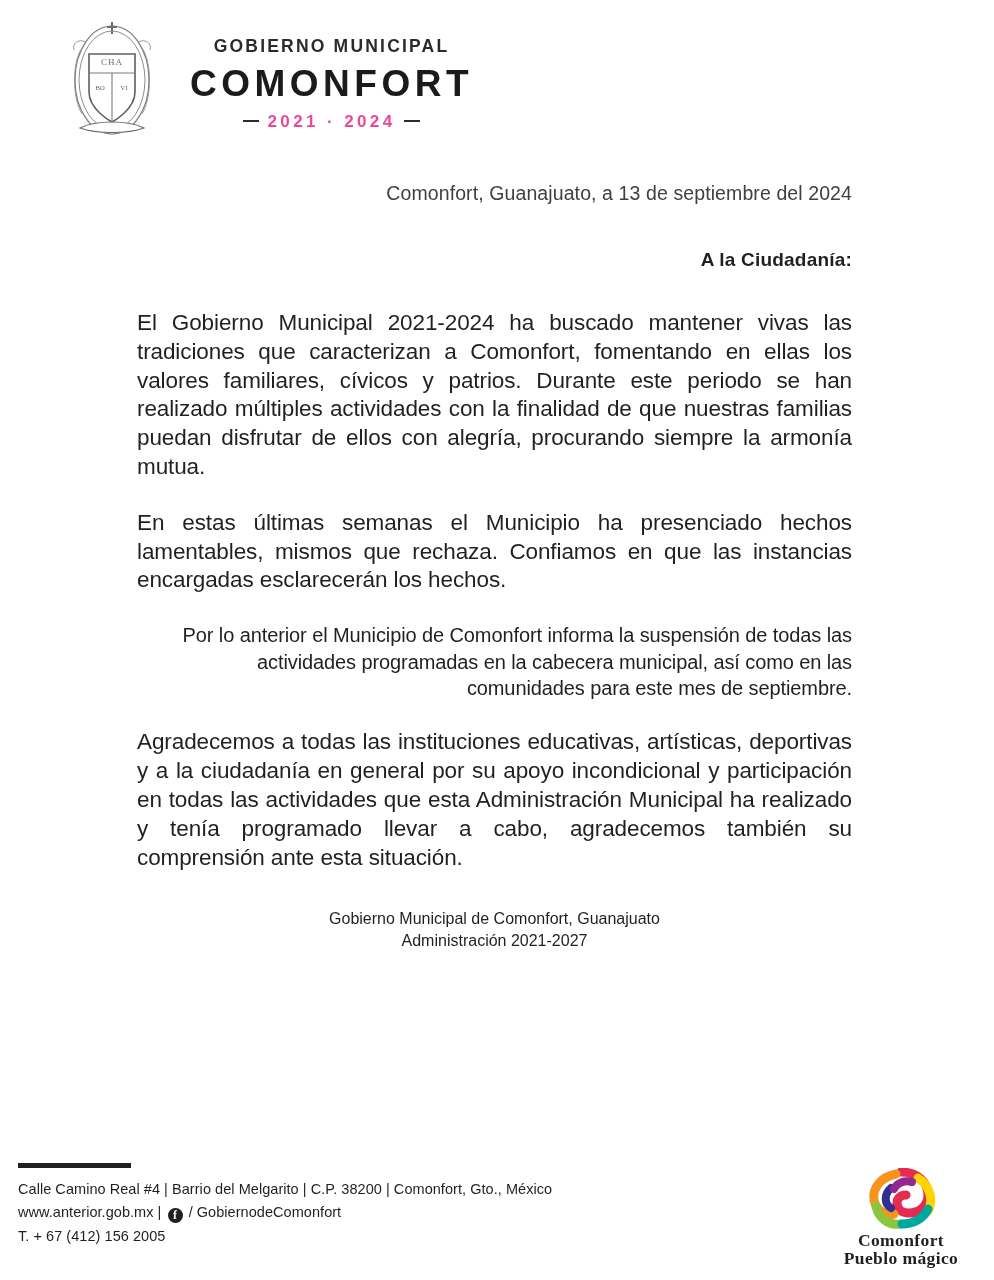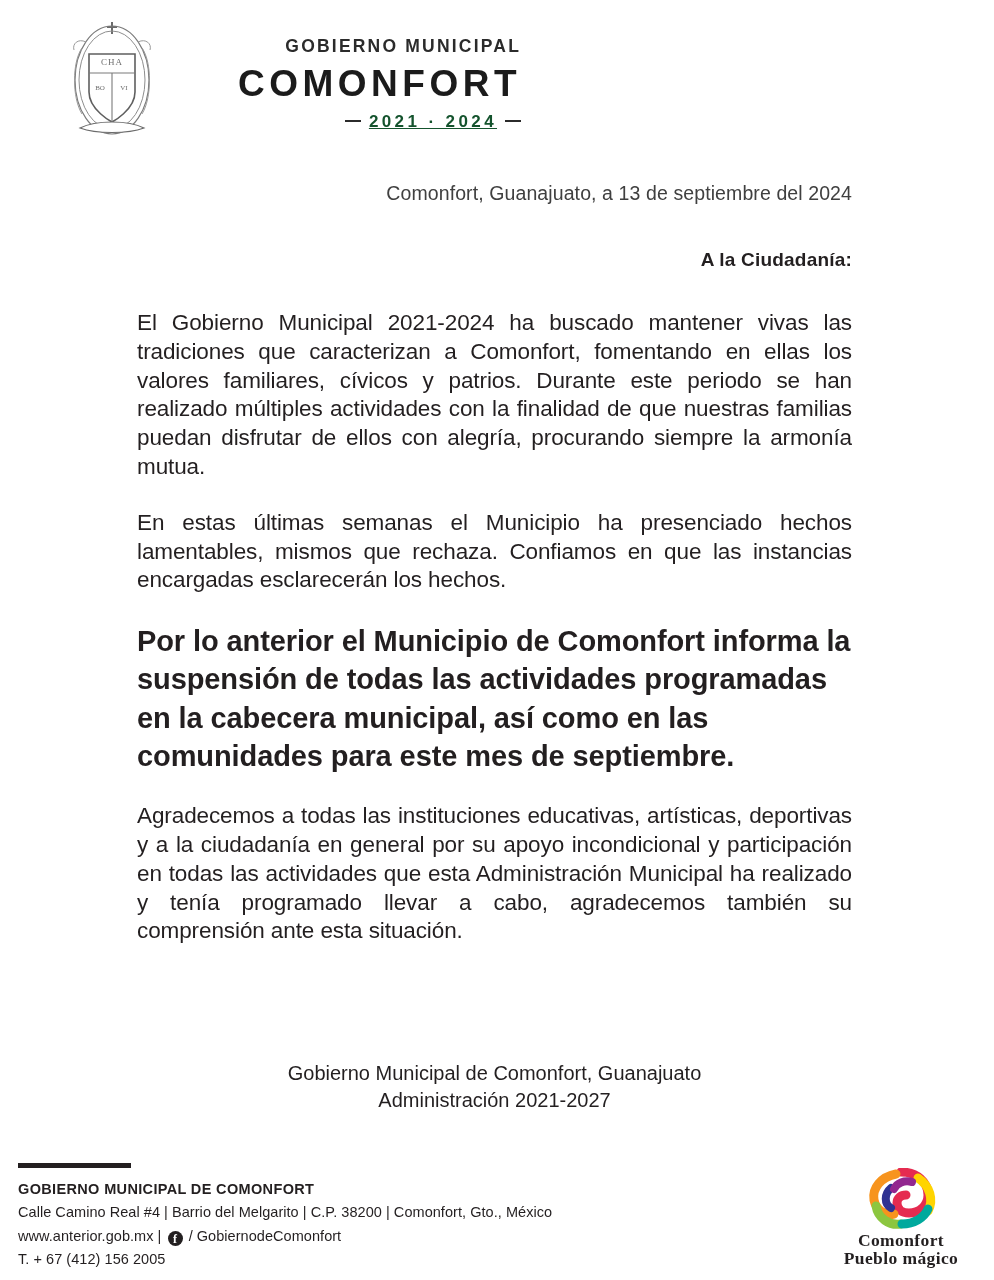--- a/index.html
+++ b/index.html
@@ -30,24 +30,23 @@
     height: 126px;
     position: relative;
     flex: none;
     text-decoration: underline;
   }
   .crest svg { display: block; }
 
   .brand {
     display: flex;
     flex-direction: column;
-    align-items: flex-end;
+    align-items: center;
     line-height: 1;
     padding-top: 6px;
-    margin-left: 48px;
   }
   .brand .gob {
     font-size: 17.5px;
     font-weight: bold;
     letter-spacing: 2.2px;
     color: #2b2b2b;
   }
   .brand .city {
     font-size: 37px;
     font-weight: bold;
@@ -58,22 +57,21 @@
   .brand .years-row {
     display: flex;
     align-items: center;
     gap: 8px;
     margin-top: 11px;
   }
   .brand .years {
     font-size: 17px;
     font-weight: bold;
     letter-spacing: 3.4px;
-    color: #14532d;
-    text-decoration: underline;
+    color: #ec4899;
   }
   .dash {
     width: 16px;
     height: 2px;
     background: #2b2b2b;
     display: block;
   }
 
   
   .doc {
@@ -98,29 +96,29 @@
   }
   p.body {
     font-size: 22.5px;
     line-height: 1.28;
     text-align: justify;
     text-justify: inter-word;
     margin: 0 0 27px 0;
     letter-spacing: -0.1px;
   }
   p.body.strong {
-    font-weight: bold;
-    font-size: 29px;
-    text-align: left;
+    font-weight: normal;
+    font-size: 20px;
+    text-align: right;
     line-height: 1.32;
   }
   .signature {
-    margin-top: 114px;
+    margin-top: 36px;
     text-align: center;
-    font-size: 20px;
+    font-size: 16px;
     line-height: 1.35;
   }
 
   
   .footer-rule {
     position: absolute;
     left: 18px;
     top: 1163px;
     width: 113px;
     height: 5px;
@@ -235,21 +233,20 @@
 
   <div class="signature">
     <div>Gobierno Municipal de Comonfort, Guanajuato</div>
     <div>Administración 2021-2027</div>
   </div>
 </div>
 
 <div class="footer-rule"></div>
 
 <div class="footer">
-  <div class="f-title">GOBIERNO MUNICIPAL DE COMONFORT</div>
   <div class="f-line">Calle Camino Real #4 | Barrio del Melgarito | C.P.  38200 | Comonfort, Gto., México</div>
   <div class="f-line">
     <span>www.anterior.gob.mx |</span>
     <span class="fb-badge">f</span>
     <span>/ GobiernodeComonfort</span>
   </div>
   <div class="f-line">T. + 67 (412) 156 2005</div>
 </div>
 
 <div class="pm">

